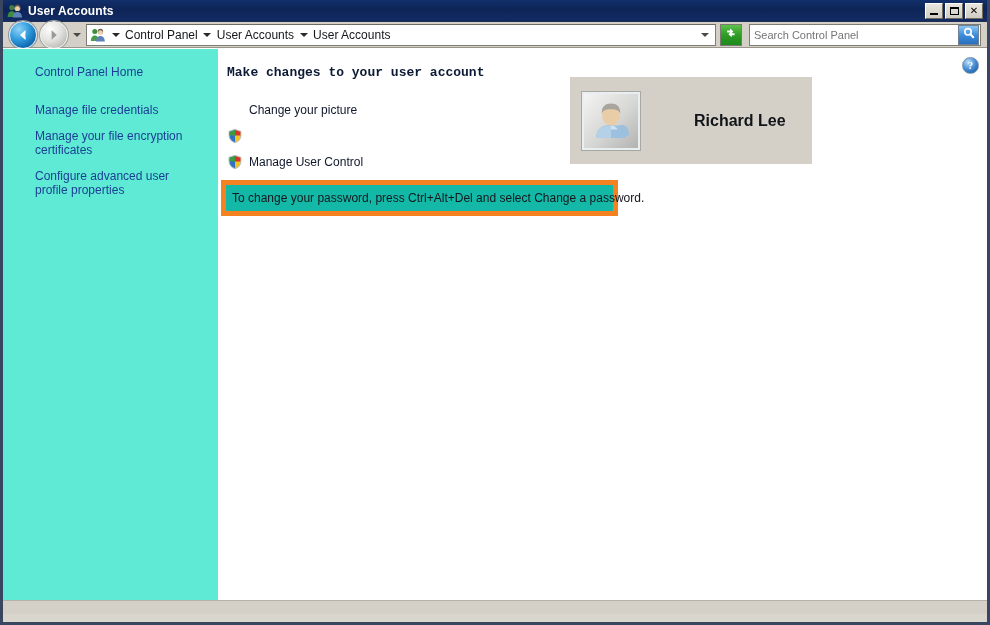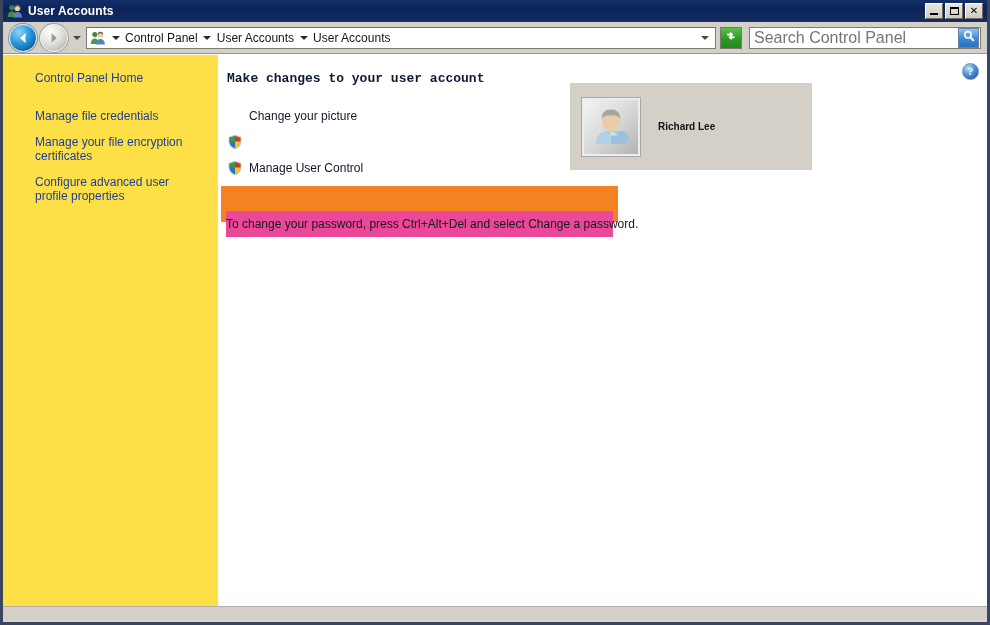--- a/index.html
+++ b/index.html
@@ -94,21 +94,21 @@
     position: absolute;
     left: 4px; top: 3px;
     width: 9px; height: 8px;
     border: 1px solid #000;
     border-top-width: 2px;
     box-sizing: border-box;
   }
 
   
   .navbar {
-    height: 32px;
+    height: 26px;
     background: #d4d0c8;
     border-bottom: 1px solid #9a968c;
     display: flex;
     align-items: center;
     padding: 0 6px;
     box-sizing: border-box;
     gap: 3px;
   }
   .nav-arrow {
     width: 26px;
@@ -223,21 +223,21 @@
     display: flex;
     align-items: center;
     margin-left: 4px;
   }
   .searchbox input {
     flex: 1 1 auto;
     border: 0;
     outline: none;
     height: 18px;
     font-family: "Liberation Sans", sans-serif;
-    font-size: 16px;
+    font-size: 11px;
     color: #1b1b1b;
     padding: 0 4px;
     background: transparent;
     min-width: 0;
   }
   .search-btn {
     width: 21px;
     height: 20px;
     flex: 0 0 auto;
     background: linear-gradient(to bottom, #8fc6f3 0%, #3f8fdc 48%, #2a6fbf 100%);
@@ -255,21 +255,21 @@
     position: relative;
     height: 552px;
     background: #ffffff;
     display: flex;
     box-sizing: border-box;
     border-top: 1px solid #ffffff;
   }
   .sidebar {
     width: 215px;
     flex: 0 0 auto;
-    background: #fde047;
+    background: #5eead4;
     padding: 16px 0 0 32px;
     box-sizing: border-box;
   }
   .side-link {
     display: block;
     color: #1c3f94;
     font-size: 12px;
     line-height: 14px;
     text-decoration: none;
     margin-bottom: 12px;
@@ -335,44 +335,45 @@
     height: 58px;
     flex: 0 0 auto;
     background: linear-gradient(135deg, #f2f2f2 0%, #d8d8d6 45%, #b6b6b4 100%);
     border: 2px solid #e9eef1;
     outline: 1px solid #a7a7a4;
     box-sizing: border-box;
     position: relative;
     margin-right: 18px;
   }
   .account-name {
-    font-size: 10px;
+    font-size: 16px;
     font-weight: bold;
     color: #111418;
+    margin-left: 36px;
   }
 
   
   .notice-highlight {
     position: absolute;
     left: 3px;
     top: 131px;
     width: 397px;
     height: 36px;
     background: #f58220;
     padding: 5px;
     box-sizing: border-box;
   }
   .notice-inner {
     width: 100%;
     height: 100%;
-    background: #ec4899;
-    display: flex;
-    align-items: center;
-    box-sizing: border-box;
-    margin-top: 20px;
+    background: #14b8a6;
+    display: flex;
+    align-items: center;
+    padding-left: 6px;
+    box-sizing: border-box;
   }
   .notice-text {
     font-size: 12px;
     color: #14171c;
     white-space: nowrap;
   }
 
   
   .help-btn {
     position: absolute;

